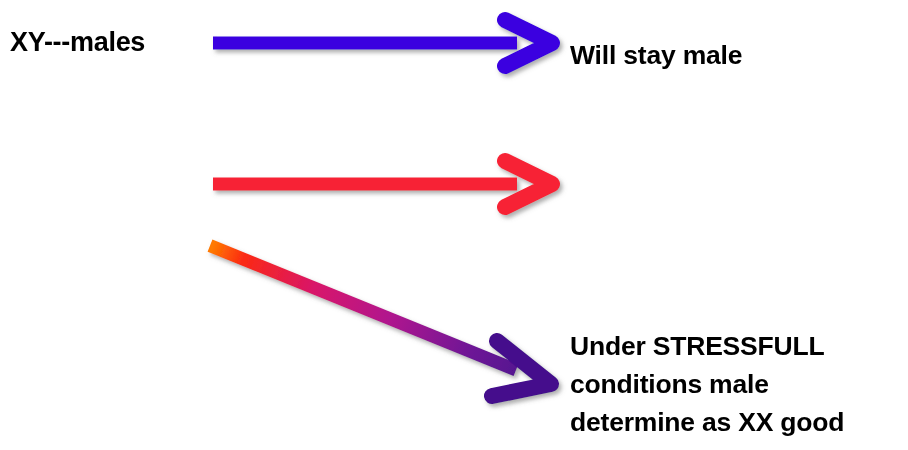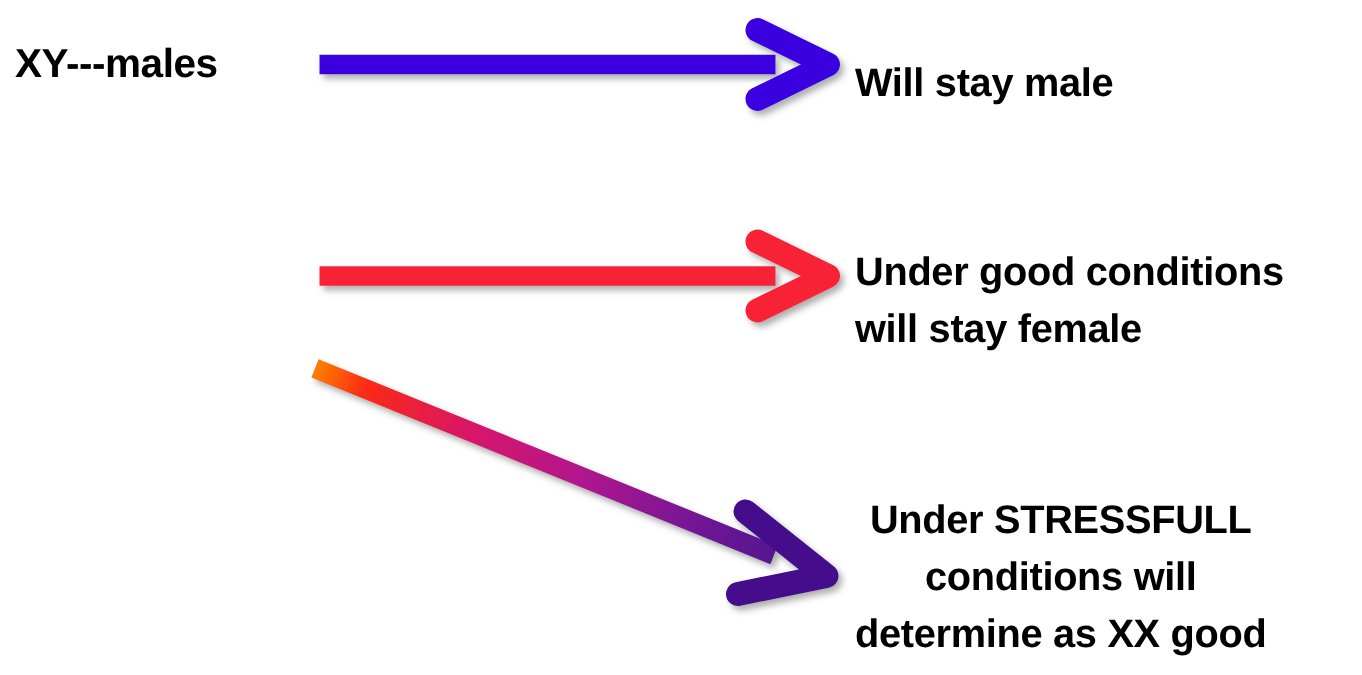--- a/index.html
+++ b/index.html
@@ -88,24 +88,20 @@
     <g filter="url(#softShadow)">
       <path d="M 212.4 239.5 L 518.4 363.9 L 513.6 376.1 L 207.6 251.7 Z" fill="url(#stressGrad)"></path>
       <path d="M 497 341 L 551 384 L 492 396" fill="none" stroke="#44108c" stroke-width="16" stroke-linecap="round" stroke-linejoin="round"></path>
     </g>
   </svg>
 
   <div class="dest-text" style="left:570px; top:24px;margin-top:12px;">
     <span class="ln">Will stay male</span>
   </div>
 
-  <div class="dest-text" style="left:570px; top:162px;">
-    <span class="ln">Under good conditions</span>
-    <span class="ln">will stay female</span>
-  </div>
 
-  <div class="dest-text" style="left:570px; top:327px;text-align:center;">
+  <div class="dest-text" style="left:570px; top:327px;">
     <span class="ln">Under STRESSFULL</span>
-    <span class="ln">conditions will</span>
+    <span class="ln">conditions male</span>
     <span class="ln">determine as XX good</span>
   </div>
 
 </div>
 
 </body></html>

